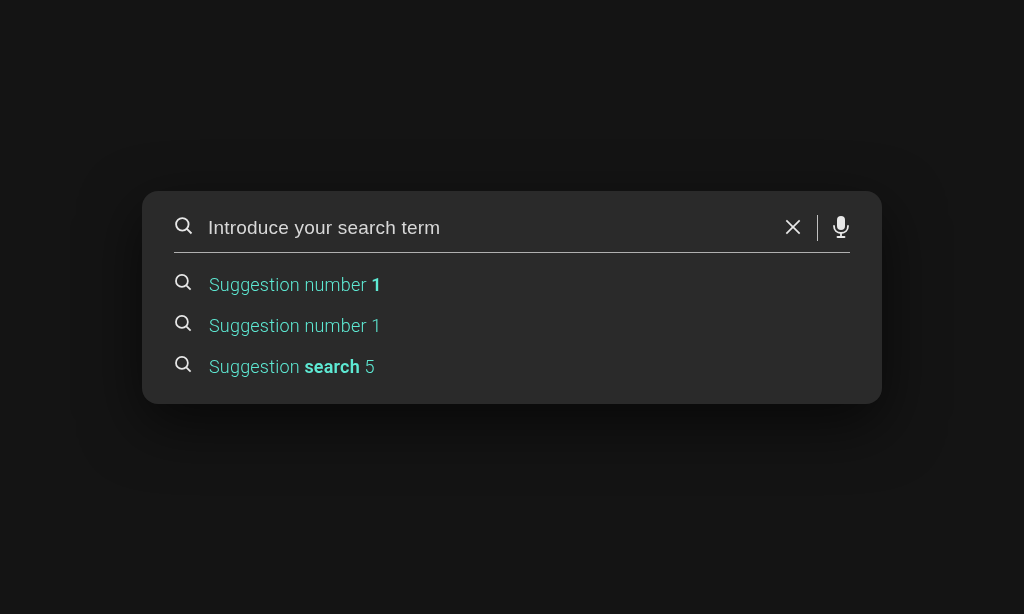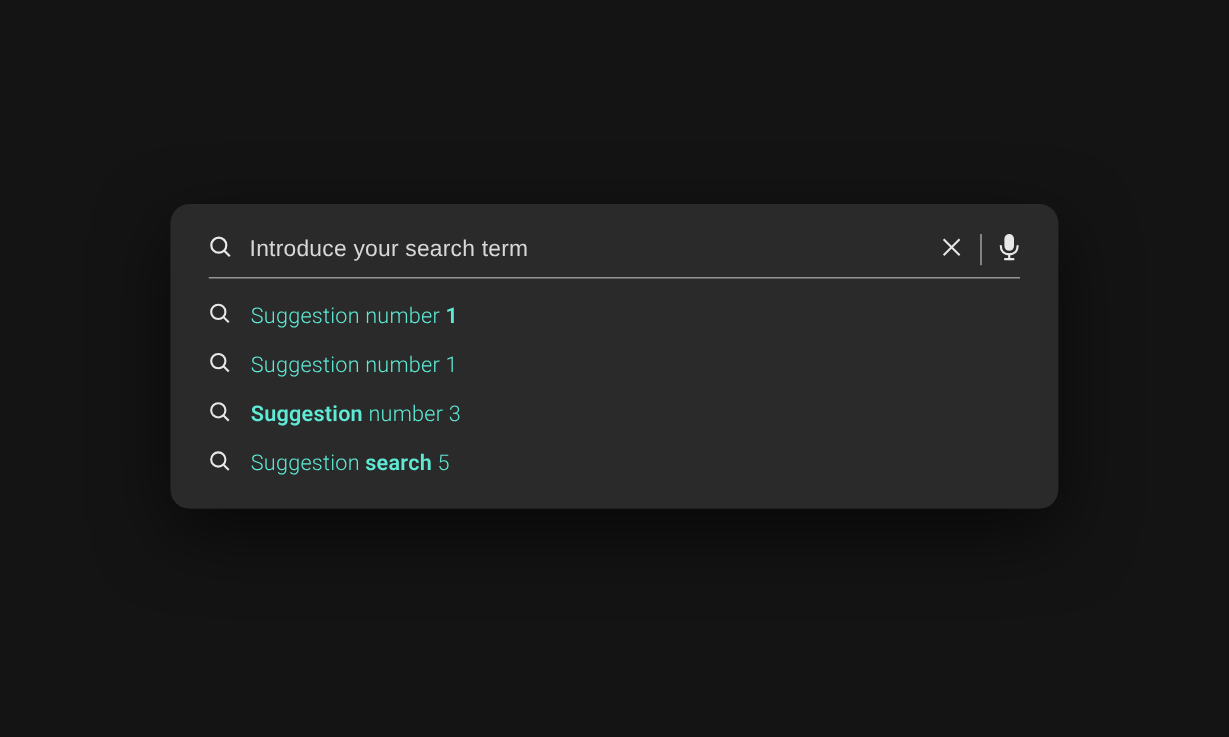--- a/index.html
+++ b/index.html
@@ -163,24 +163,17 @@
             <circle cx="10" cy="10" r="7.5"></circle>
             <line x1="21" y1="21" x2="15.5" y2="15.5"></line>
           </svg></span>
         <span class="suggestion-text">Suggestion number 1</span>
       </div>
       <div class="suggestion-item">
         <span class="suggestion-icon"><svg width="19" height="19" viewBox="0 0 24 24" fill="none" stroke="#e8e8e8" stroke-width="2.2">
             <circle cx="10" cy="10" r="7.5"></circle>
             <line x1="21" y1="21" x2="15.5" y2="15.5"></line>
           </svg></span>
-        <span class="suggestion-text"><span class="bold">Suggestion</span> number 3</span>
-      </div>
-      <div class="suggestion-item">
-        <span class="suggestion-icon"><svg width="19" height="19" viewBox="0 0 24 24" fill="none" stroke="#e8e8e8" stroke-width="2.2">
-            <circle cx="10" cy="10" r="7.5"></circle>
-            <line x1="21" y1="21" x2="15.5" y2="15.5"></line>
-          </svg></span>
         <span class="suggestion-text">Suggestion <span class="bold">search</span> 5</span>
       </div>
     </div>
 
 </div>
 
 </body></html>

